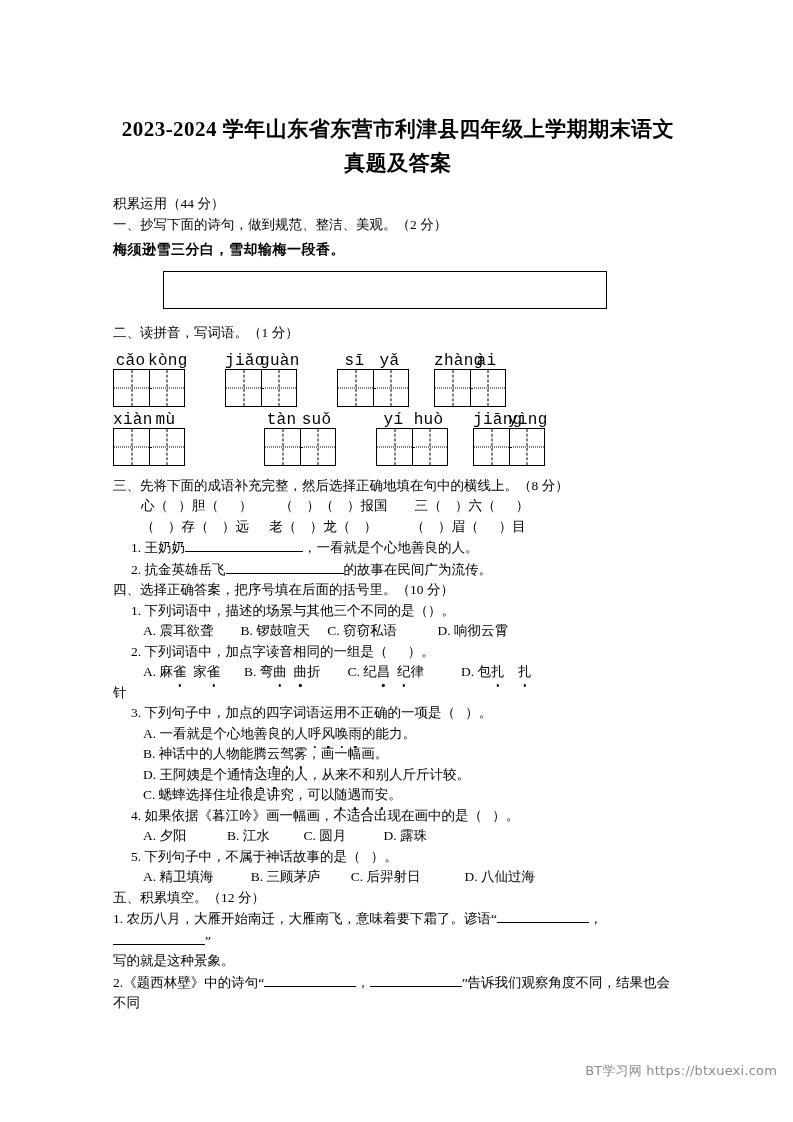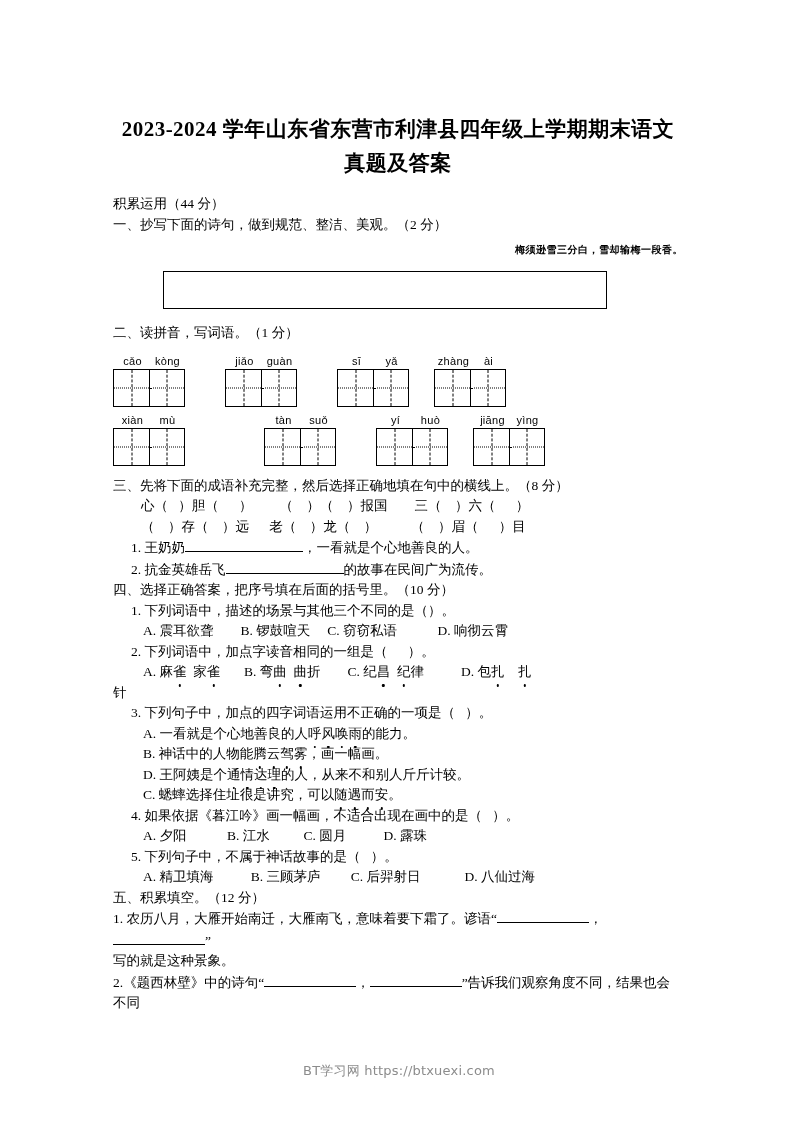--- a/index.html
+++ b/index.html
@@ -53,22 +53,22 @@
   .indent1 { padding-left: 18px; }
   .indent2 { padding-left: 30px; }
   .indent-idiom { padding-left: 28px; }
 
   .spacer-6 { height: 6px; }
   .spacer-10 { height: 10px; }
   .spacer-14 { height: 14px; }
 
   
   .poem {
-    text-align: right;
-    font-size: 10px;
+    text-align: left;
+    font-size: 14px;
     font-weight: 700;
     line-height: 22px;
     margin: 0;
     padding-top: 4px;
     letter-spacing: 0.5px;
   }
 
   
   .copybox-wrap {
     padding-top: 10px;
@@ -83,25 +83,24 @@
   }
 
   
   .grid-row {
     display: flex;
     align-items: flex-end;
   }
   .grid-group { }
   .pinyin {
     display: flex;
-    font-family: Liberation Sans, sans-serif;
-    font-size: 11px;
+    font-family: Liberation Mono, monospace;
+    font-size: 16px;
     line-height: 15px;
     letter-spacing: 0.3px;
-    justify-content: flex-end;
   }
   .pinyin span {
     text-align: center;
     display: block;
   }
   .tian {
     display: flex;
     border: 1.2px solid #000;
     box-sizing: border-box;
     height: 38px;
@@ -165,23 +164,23 @@
   .opt-row {
     font-size: 13.5px;
     line-height: 20.5px;
     white-space: pre;
   }
 
   
   .footer {
     position: absolute;
     left: 0;
-    right: 4px;
+    right: 16px;
     top: 1062px;
-    text-align: center;
+    text-align: right;
     font-family: "DejaVu Sans", "Liberation Sans", sans-serif;
     font-size: 13px;
     color: #8c8c8c;
     letter-spacing: 0.2px;
     margin-left: 9px;
   }
 </style>
 </head>
 <body>
 

